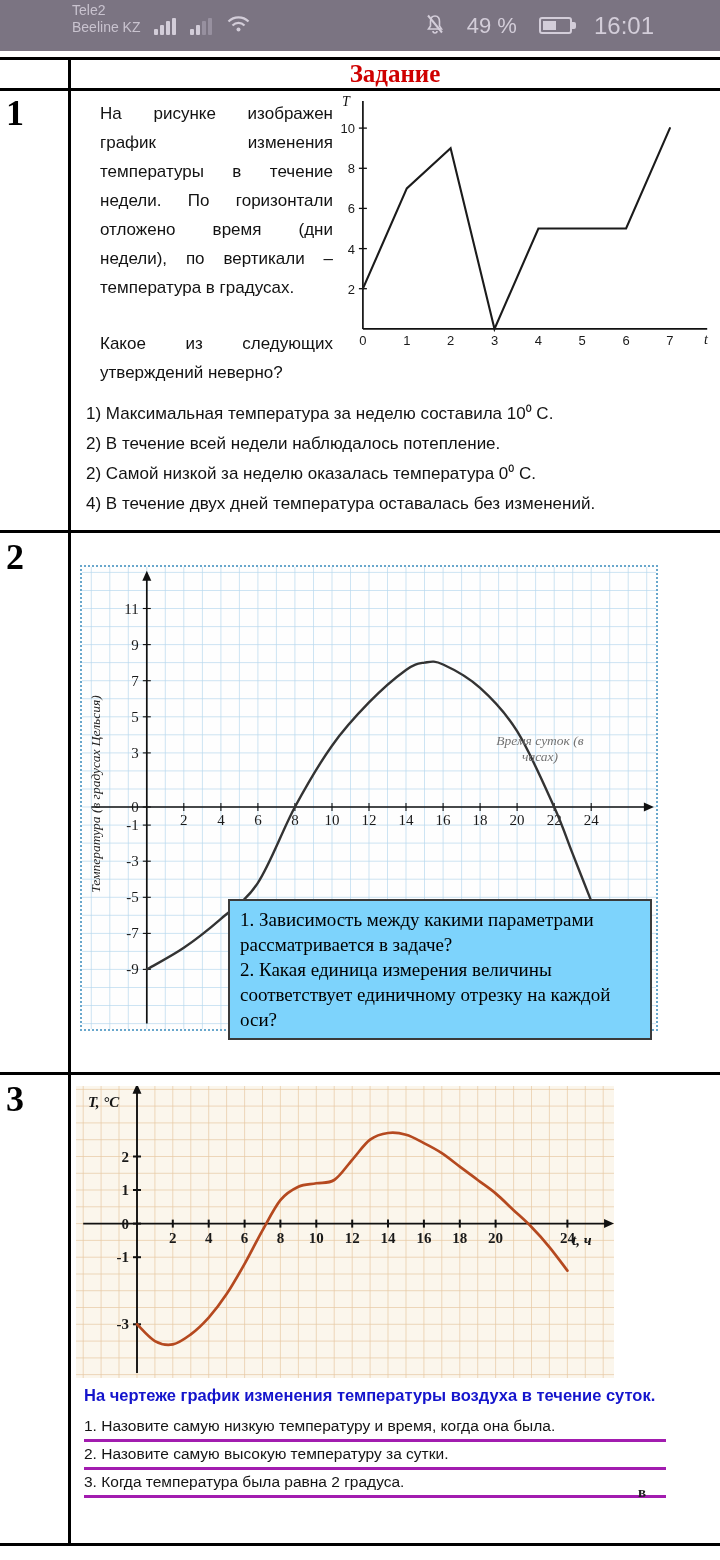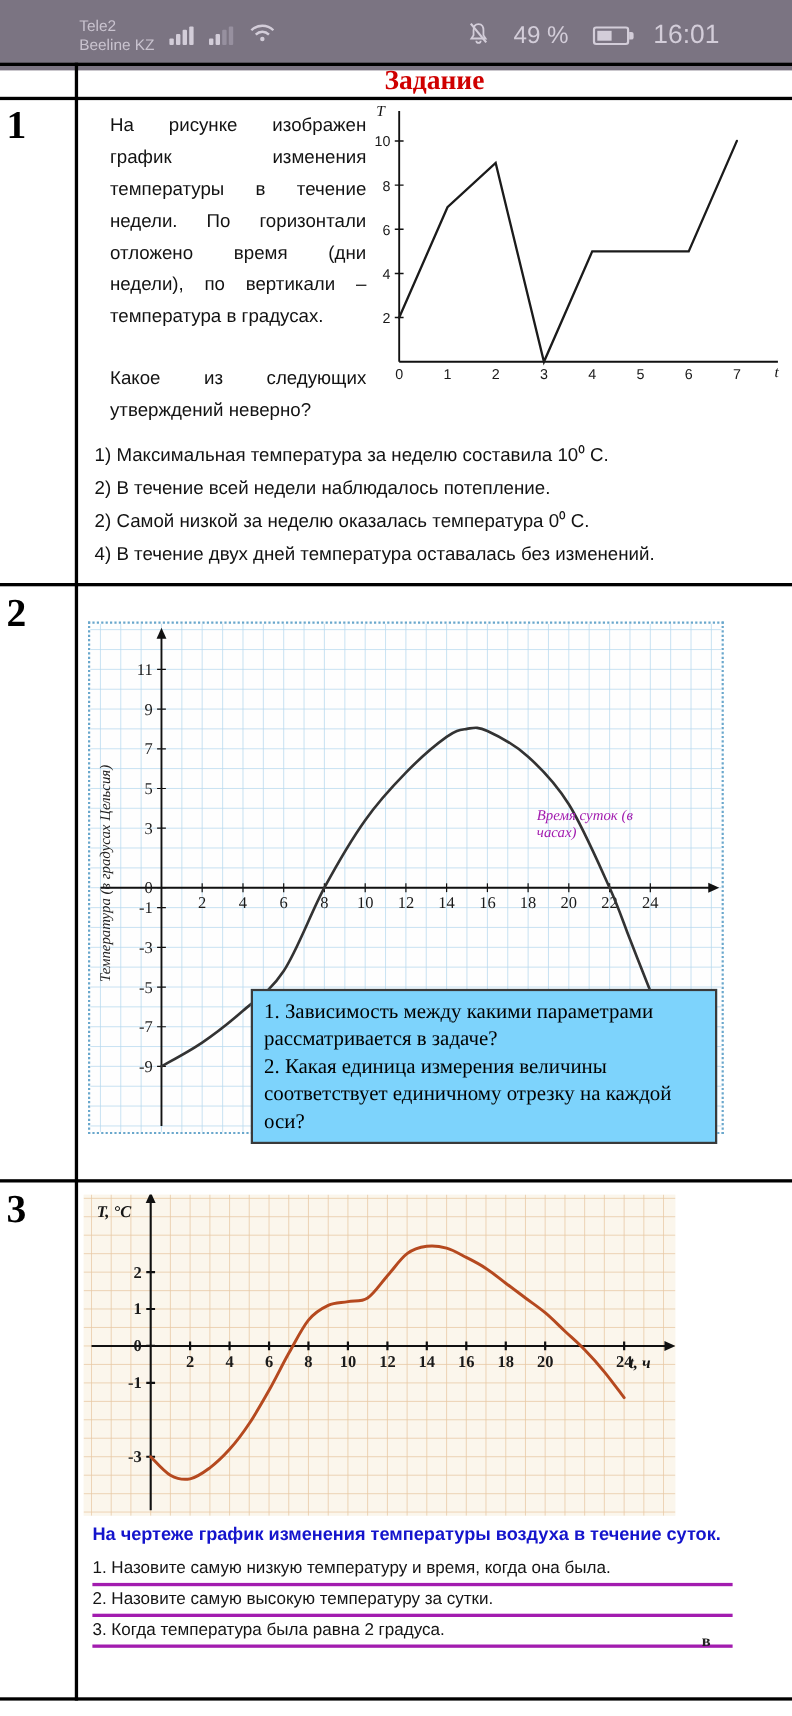--- a/index.html
+++ b/index.html
@@ -2,22 +2,22 @@
 <html><head>
 <meta charset="utf-8">
 <style>
   *{margin:0;padding:0;box-sizing:border-box}
   html,body{background:#fff}
   body{font-family:"Liberation Sans",sans-serif}
   #page{position:relative;width:720px;height:1560px;background:#ffffff;overflow:hidden}
   .abs{position:absolute}
 
   
-  #statusbar{position:absolute;left:0;top:0;width:720px;height:64px;background:#7b7482;
-    display:flex;align-items:center;padding:2px 66px 2px 72px;color:#d3cdd9}
+  #statusbar{position:absolute;left:0;top:0;width:720px;height:51px;background:#7b7482;
+    display:flex;padding:2px 66px 2px 72px;color:#d3cdd9}
   .carrier{font-size:14px;line-height:17px;color:#c9c3cf}
   .sigicons{display:flex;align-items:center;gap:14px;margin-left:14px}
   .bars{display:flex;align-items:flex-end;gap:2px;height:18px}
   .bars i{display:block;width:4px;background:#d3cdd9;border-radius:1px}
   .bars i.dim{background:#97909f}
   .sbright{margin-left:auto;display:flex;align-items:center;gap:22px}
   .pct{font-size:22px;color:#d3cdd9}
   .bat{width:33px;height:17px;border:2px solid #d3cdd9;border-radius:3px;position:relative}
   .bat b{position:absolute;left:2px;top:2px;bottom:2px;width:45%;background:#d3cdd9}
   .bat:after{content:"";position:absolute;right:-6px;top:3px;width:4px;height:7px;background:#d3cdd9;border-radius:0 2px 2px 0}
@@ -35,22 +35,22 @@
   .para{font-size:17px;line-height:29px;color:#121212}
   .j{text-align:justify}
   #t1opts{left:86px;top:399px;width:626px}
   .opt{font-size:17px;line-height:30px;color:#121212;white-space:nowrap}
   .axlabel{position:absolute;font:italic 14px "Liberation Serif",serif;color:#111}
 
   
   #c2wrap{left:80px;top:565px;width:578px;height:466px;border:2px dotted #69a7cc;background:#fefefe}
   .rotlabel{position:absolute;left:6px;top:392px;transform-origin:0 0;transform:rotate(-90deg);
     width:330px;text-align:center;font:italic 13.5px "Liberation Serif",serif;color:#222}
-  .xlab2{position:absolute;left:406px;top:166px;width:104px;
-    font:italic 13.5px "Liberation Serif",serif;color:#a21caf}
+  .xlab2{position:absolute;left:406px;top:166px;width:104px;text-align:center;
+    font:italic 13.5px "Liberation Serif",serif;color:#737373}
   .qbox{position:absolute;left:146px;top:332px;width:424px;background:#7dd3fc;border:2px solid #3a3a3a;
     padding:6px 10px;font:19px "Liberation Serif",serif;line-height:25px;color:#000}
   .qbox p{margin:0}
 
   
   #c3wrap{left:76px;top:1086px;width:538px;height:292px;background:#fbf6ec}
   .axlabel3{position:absolute;font:bold italic 15px "Liberation Serif",serif;color:#151515}
 
   
   #t3block{left:84px;top:1386px;width:600px}

